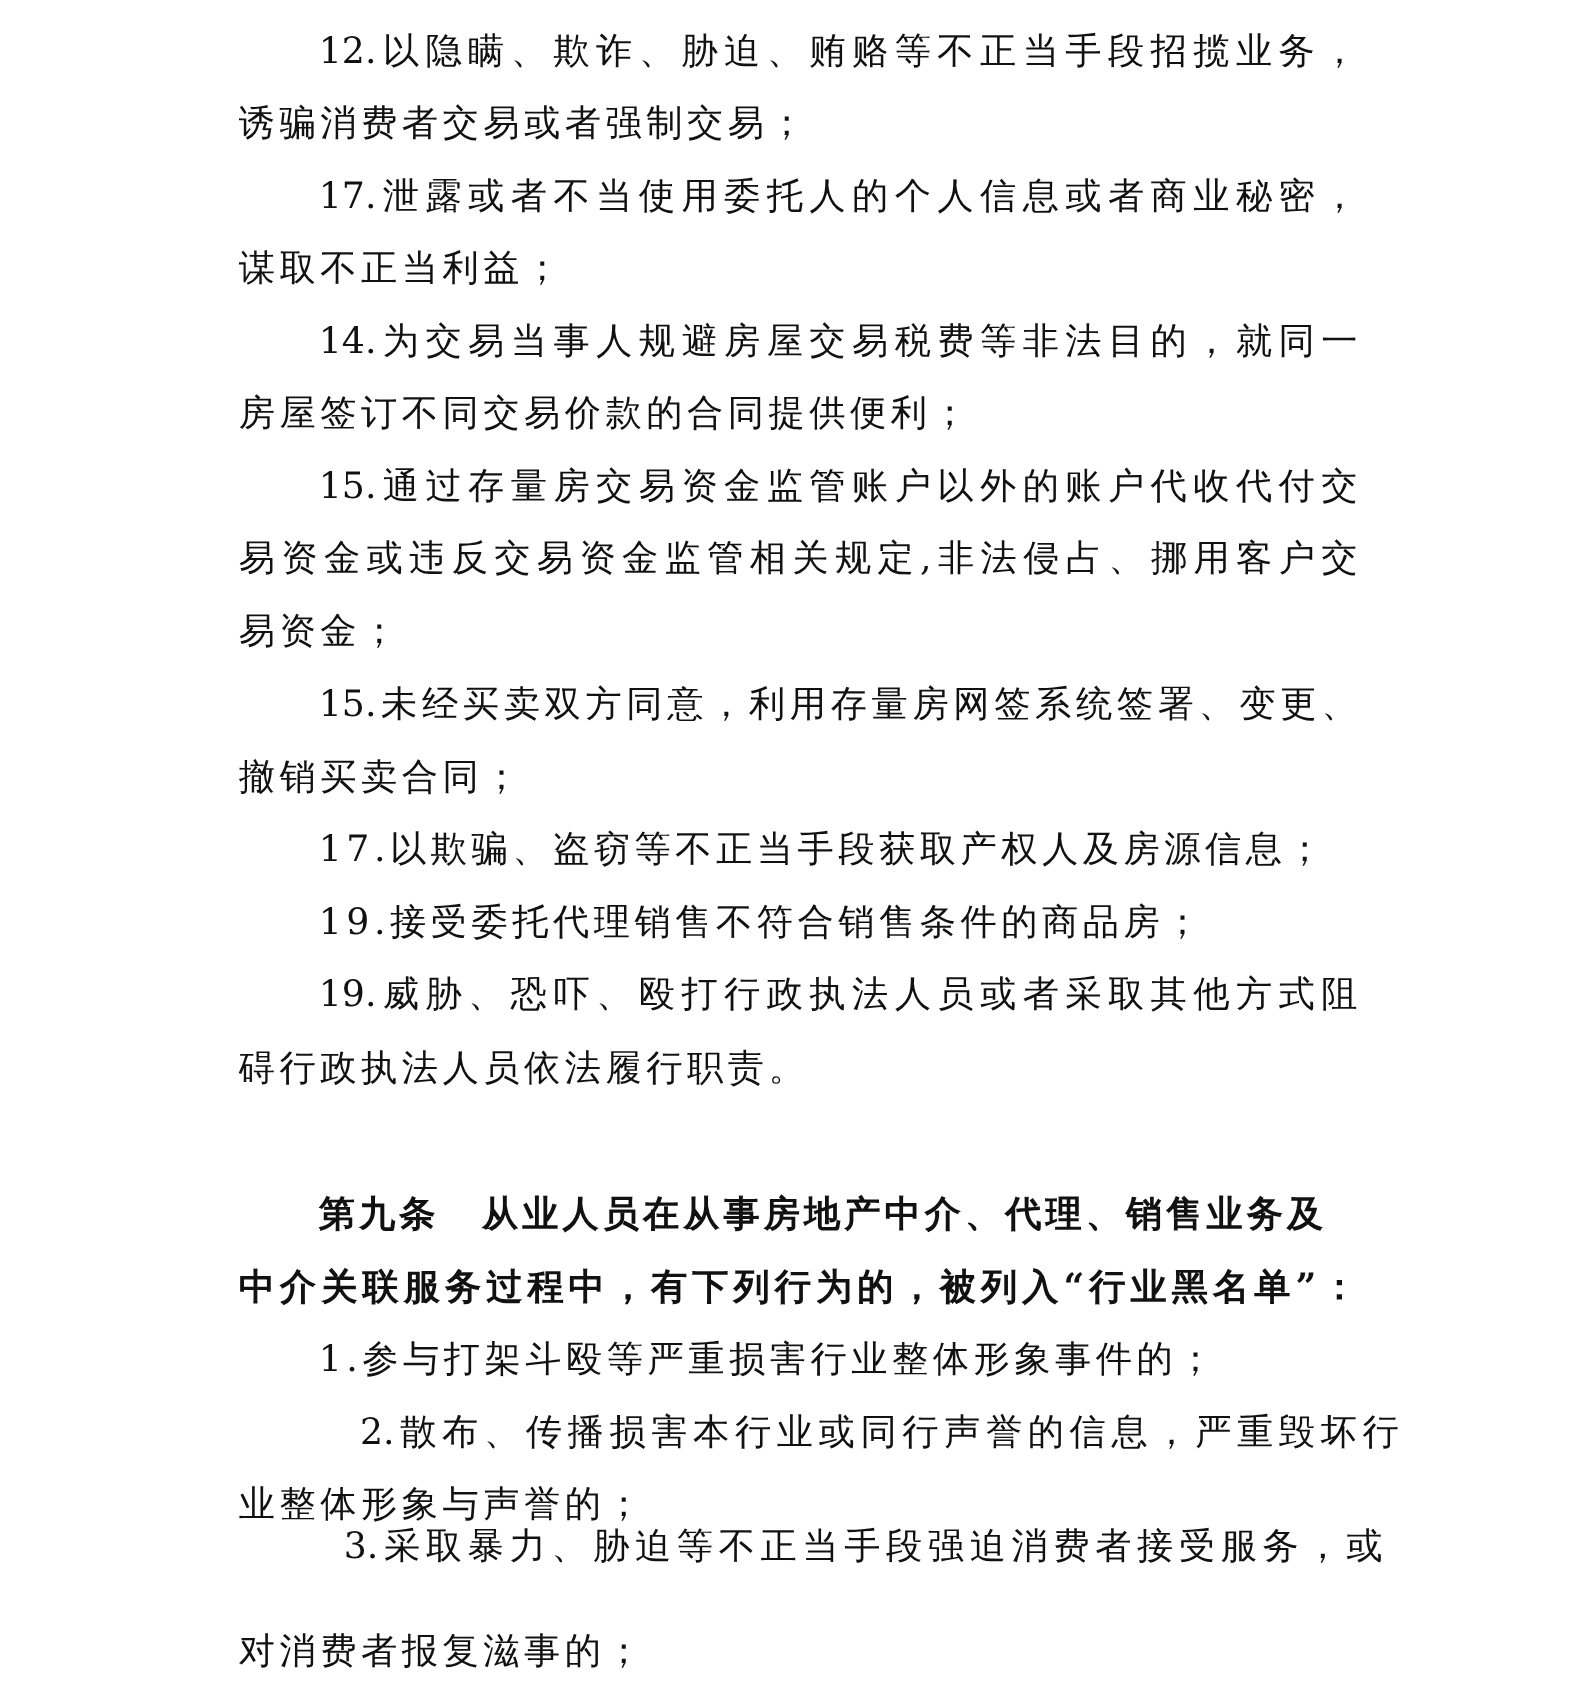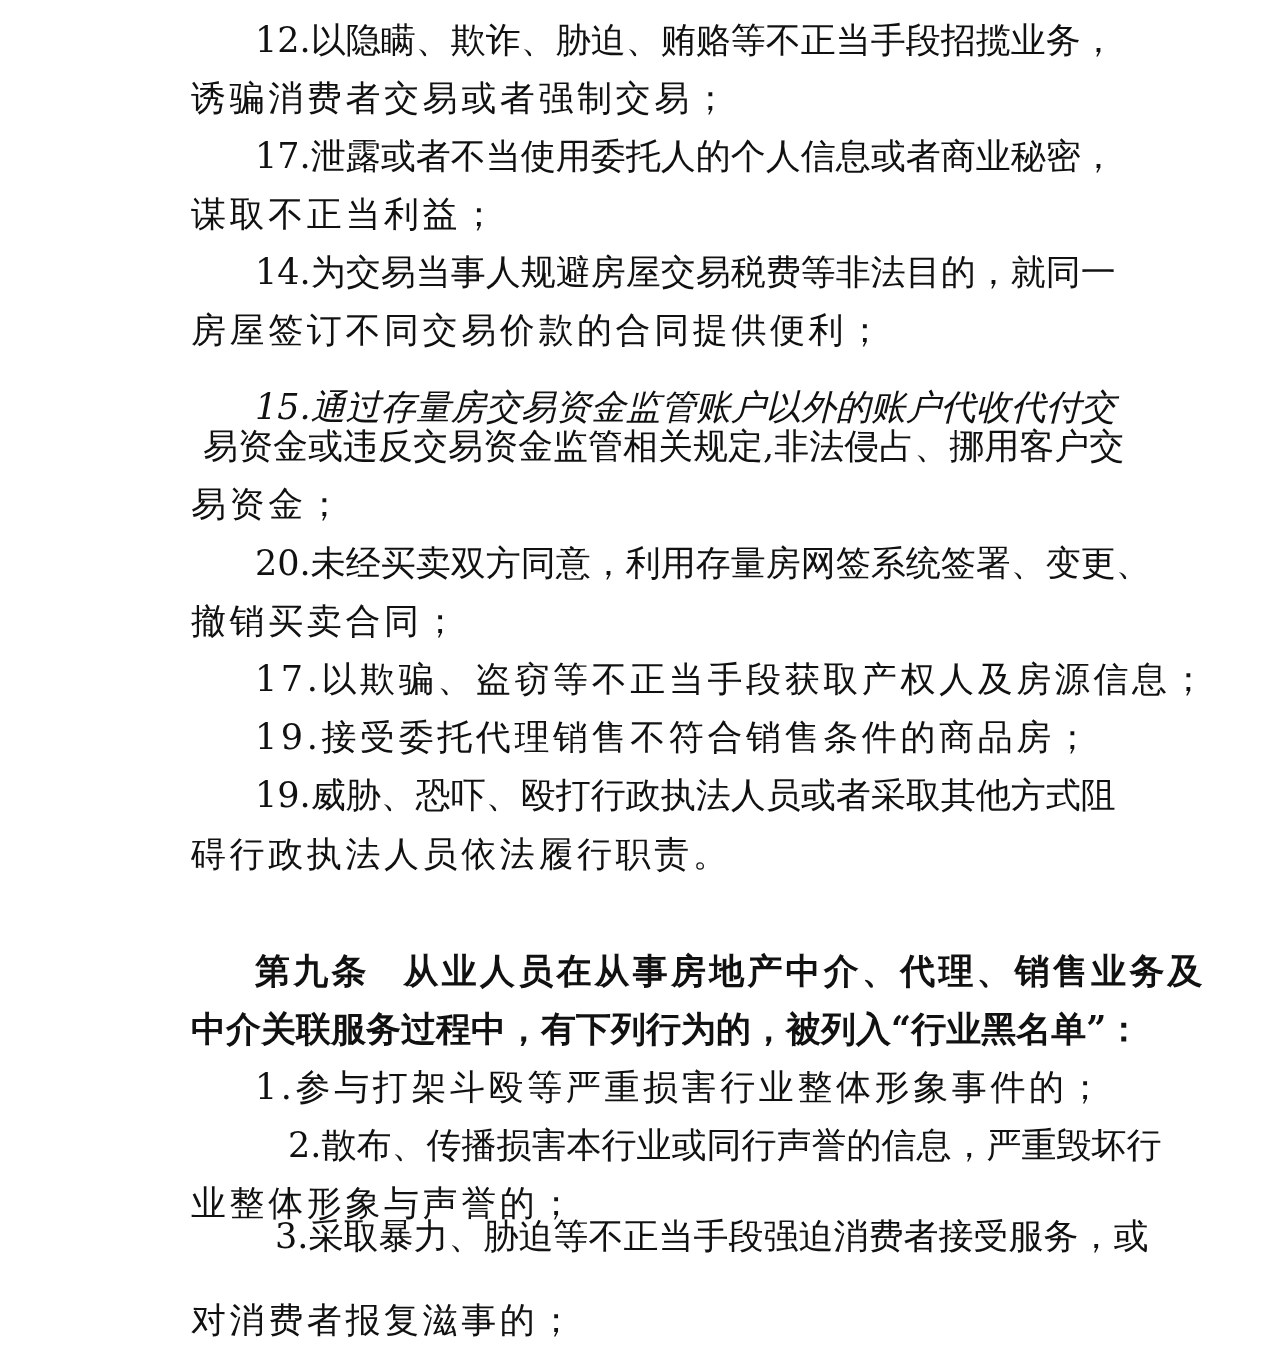--- a/index.html
+++ b/index.html
@@ -19,21 +19,21 @@
     position: absolute;
     left: 191px;
     top: 0;
     width: 895px;
   }
   .line {
     position: absolute;
     left: 0;
     height: 58px;
     line-height: 58px;
-    font-size: 35px;
+    font-size: 29px;
     letter-spacing: 3.6px;
     white-space: nowrap;
   }
   .line.indent {
     left: 64px;
   }
   .line.bold {
     font-weight: bold;
     letter-spacing: 3.2px;
   }
@@ -65,27 +65,27 @@
     <div class="line indent justify" style="top:127px;">17.泄露或者不当使用委托人的个人信息或者商业秘密，</div>
     <div class="line" style="top:185px;">谋取不正当利益；</div>
   </div>
 
   <div>
     <div class="line indent justify" style="top:243px;">14.为交易当事人规避房屋交易税费等非法目的，就同一</div>
     <div class="line" style="top:301px;">房屋签订不同交易价款的合同提供便利；</div>
   </div>
 
   <div>
-    <div class="line indent justify" style="top:378px;font-style:italic;">15.通过存量房交易资金监管账户以外的账户代收代付交</div>
-    <div class="line justify" style="top:417px;margin-left:12px;">易资金或违反交易资金监管相关规定,非法侵占、挪用客户交</div>
+    <div class="line indent justify" style="top:359px;">15.通过存量房交易资金监管账户以外的账户代收代付交</div>
+    <div class="line justify" style="top:417px;">易资金或违反交易资金监管相关规定,非法侵占、挪用客户交</div>
     <div class="line" style="top:475px;">易资金；</div>
   </div>
 
   <div>
-    <div class="line indent justify" style="top:534px;">20.未经买卖双方同意，利用存量房网签系统签署、变更、</div>
+    <div class="line indent justify" style="top:534px;">15.未经买卖双方同意，利用存量房网签系统签署、变更、</div>
     <div class="line" style="top:592px;">撤销买卖合同；</div>
   </div>
 
   <div>
     <div class="line indent" style="top:650px;">17.以欺骗、盗窃等不正当手段获取产权人及房源信息；</div>
   </div>
 
   <div>
     <div class="line indent" style="top:708px;">19.接受委托代理销售不符合销售条件的商品房；</div>
   </div>

